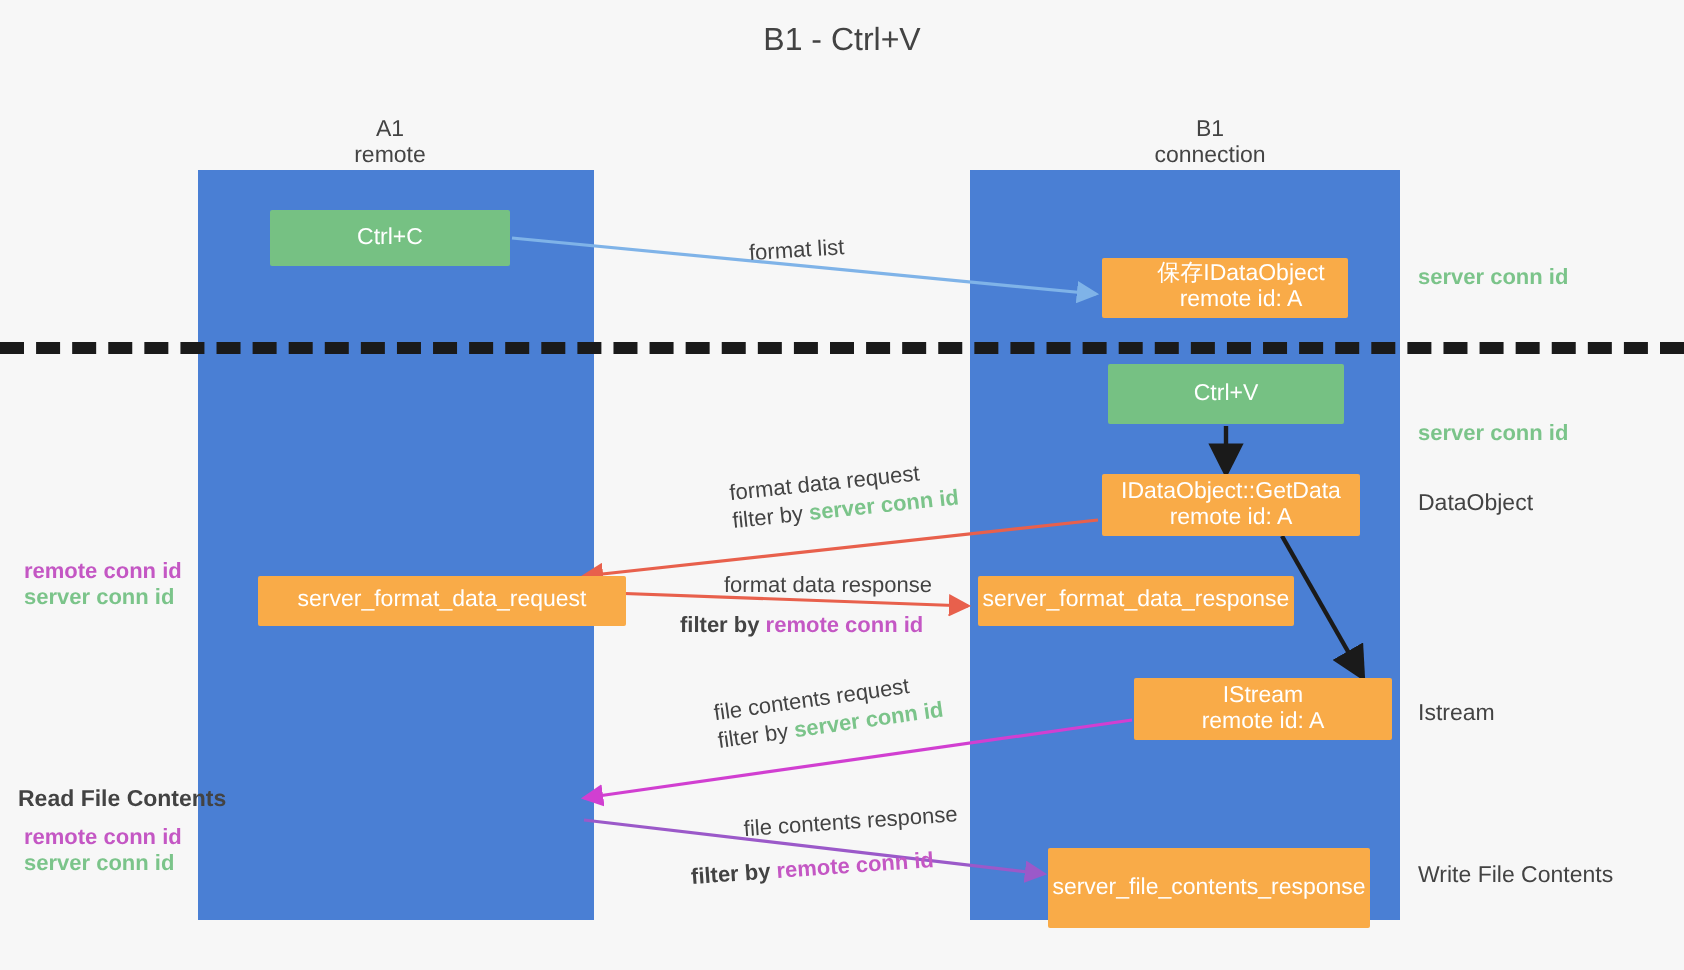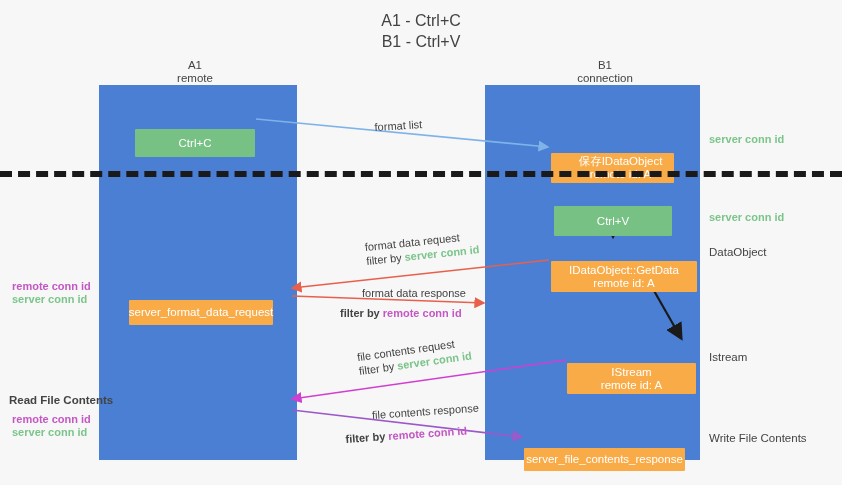--- a/index.html
+++ b/index.html
@@ -23,21 +23,20 @@
     color:#444;z-index:6;
   }
 
   .lane{position:absolute;background:#4a7fd4;z-index:1;}
 
   .node{
     position:absolute;z-index:4;box-sizing:border-box;
     display:flex;align-items:center;justify-content:center;
     text-align:center;color:#ffffff;font-size:11.5px;line-height:13px;
     border-radius:1px;
-    margin-top:24px;
   }
   .node.orange{background:#f9ab48;}
   .node.green{background:#76c183;}
   .node span{display:block;}
 
   .note{position:absolute;z-index:5;font-size:11px;line-height:14px;color:#434343;white-space:nowrap;}
   .note.rot{transform-origin:left bottom;}
   .g{color:#7bc48a;font-weight:bold;}
   .m{color:#c457c4;font-weight:bold;}
   .d{color:#434343;}
@@ -45,21 +44,20 @@
   .side{position:absolute;z-index:5;font-size:11px;line-height:14px;white-space:nowrap;}
   .sidelbl{position:absolute;z-index:5;font-size:11.5px;line-height:14px;color:#434343;white-space:nowrap;}
   .dashed{position:absolute;left:0;width:842px;height:0;z-index:7;border-top:6px dashed #1a1a1a;}
 </style>
 </head>
 <body>
 
 <div id="stage">
 
   <div class="title">
-    <div>A1 - Ctrl+C</div>
     <div>B1 - Ctrl+V</div>
   </div>
 
   <div class="colhdr" style="left:115px;top:59px;width:160px;">
     <div>A1</div>
     <div>remote</div>
   </div>
   <div class="colhdr" style="left:525px;top:59px;width:160px;">
     <div>B1</div>
     <div>connection</div>
@@ -102,37 +100,40 @@
 
   <div class="node orange" style="left:551px;top:129px;width:123px;height:30px;flex-direction:column;padding-left:16px;">
     <span>保存IDataObject</span>
     <span>remote id: A</span>
   </div>
 
   <div class="node green" style="left:554px;top:182px;width:118px;height:30px;">
     <span>Ctrl+V</span>
   </div>
 
-  <div class="node orange" style="left:551px;top:237px;width:146px;height:31px;flex-direction:column;">
+  <div class="node orange" style="left:551px;top:237px;width:129px;height:31px;flex-direction:column;">
     <span>IDataObject::GetData</span>
     <span>remote id: A</span>
   </div>
 
   <div class="node orange" style="left:567px;top:339px;width:129px;height:31px;flex-direction:column;">
     <span>IStream</span>
     <span>remote id: A</span>
   </div>
 
-  <div class="node orange" style="left:129px;top:276px;width:144px;height:25px;">
+  <div class="node orange" style="left:129px;top:288px;width:184px;height:25px;">
     <span>server_format_data_request</span>
   </div>
 
+  <div class="node orange" style="left:489px;top:288px;width:158px;height:25px;">
+    <span>server_format_data_response</span>
+  </div>
 
 
-  <div class="node orange" style="left:524px;top:424px;width:161px;height:23px;">
+  <div class="node orange" style="left:524px;top:424px;width:161px;height:40px;">
     <span>server_file_contents_response</span>
   </div>
 
   <div class="note rot" style="left:375px;top:120px;transform:rotate(-3.5deg);">format list</div>
 
   <div class="note rot" style="left:367px;top:240px;transform:rotate(-6deg);">
     <div>format data request</div>
     <div><span class="d">filter by </span><span class="g">server conn id</span></div>
   </div>
 

